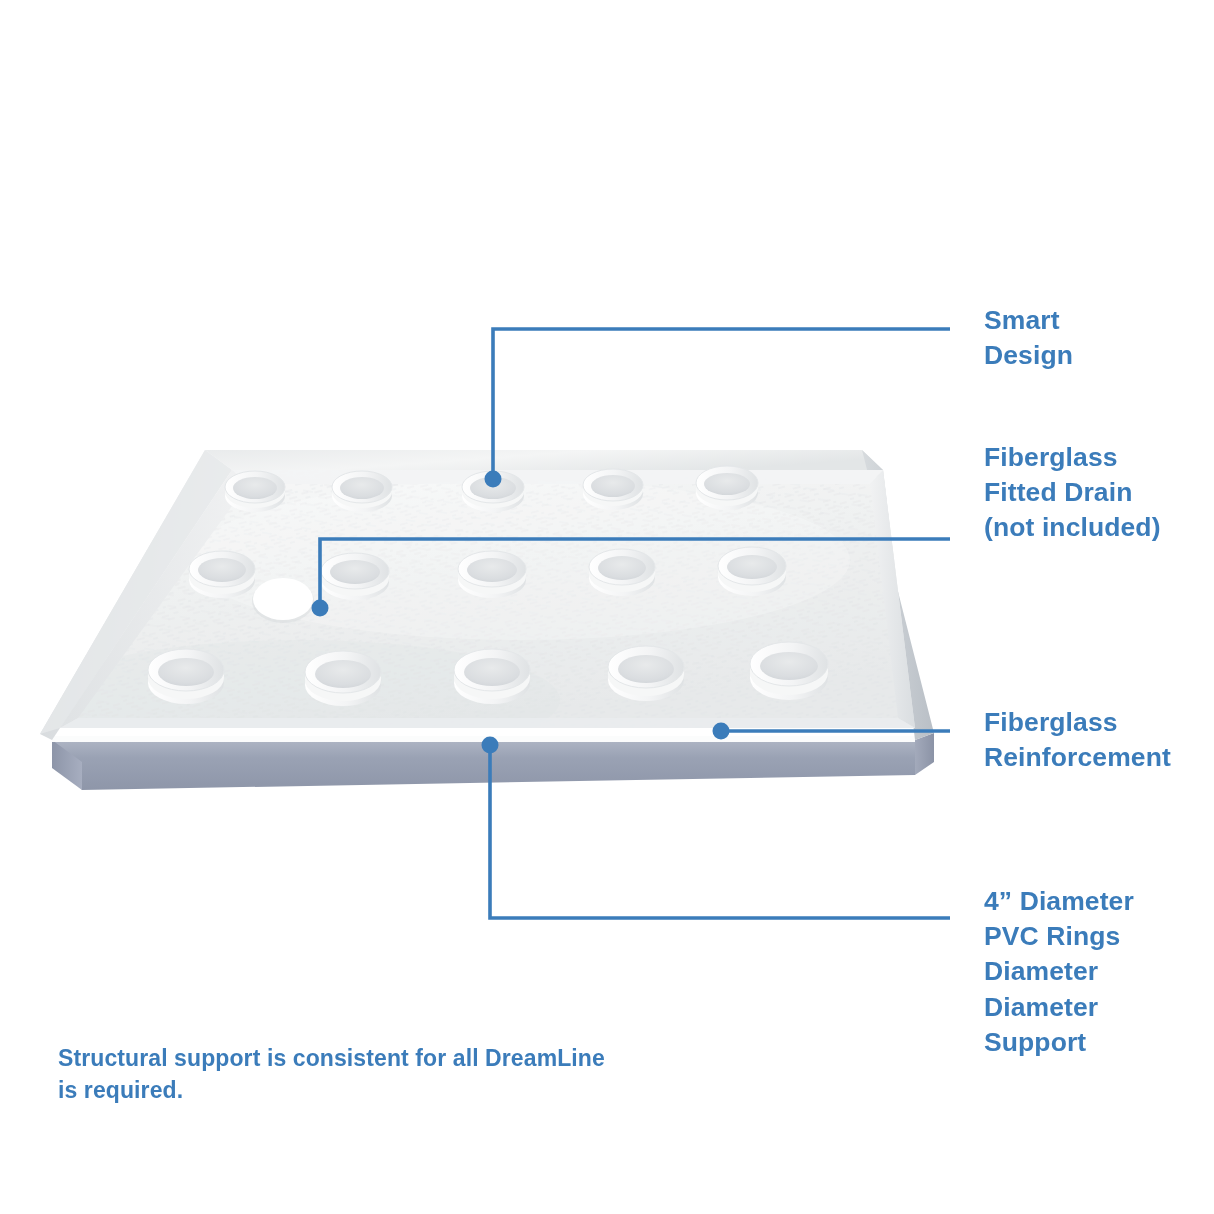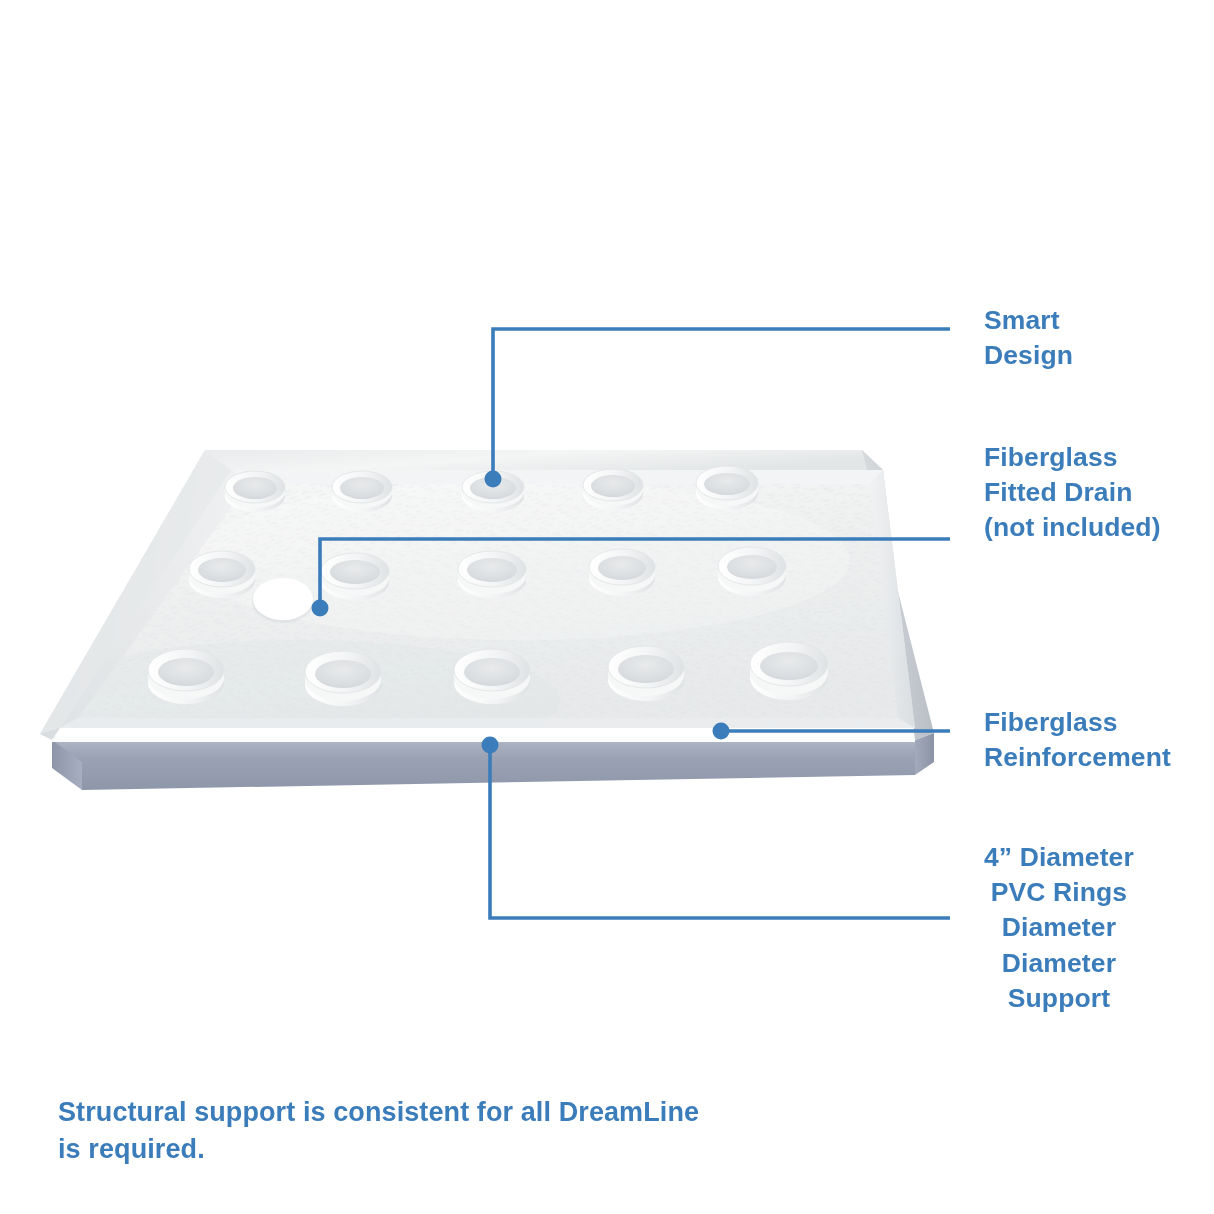--- a/index.html
+++ b/index.html
@@ -33,29 +33,29 @@
     font-size:26.5px;
     font-weight:bold;
     line-height:1.33;
     letter-spacing:0.1px;
   }
   .callout span { display:block; white-space:nowrap;margin-left:17px; }
 
   .callout-smart       { left:967px; top:303px; }
   .callout-opening     { left:967px; top:440px; }
   .callout-fiberglass  { left:967px; top:705px; }
-  .callout-pvc         { left:967px; top:840px;text-align:center; }
+  .callout-pvc         { left:967px; top:884px; }
 
   
   .caption {
     position:absolute;
-    left:58px; top:1094px;
+    left:58px; top:1043px;
     width:760px;
     color:#3b7cba;
-    font-size:27px;
+    font-size:23px;
     font-weight:bold;
     line-height:1.38;
     letter-spacing:0.1px;
   }
   .caption span { display:block; white-space:nowrap; }
 
   
   svg.art { position:absolute; left:0; top:0; width:1214px; height:1214px; }
 </style>
 </head>

